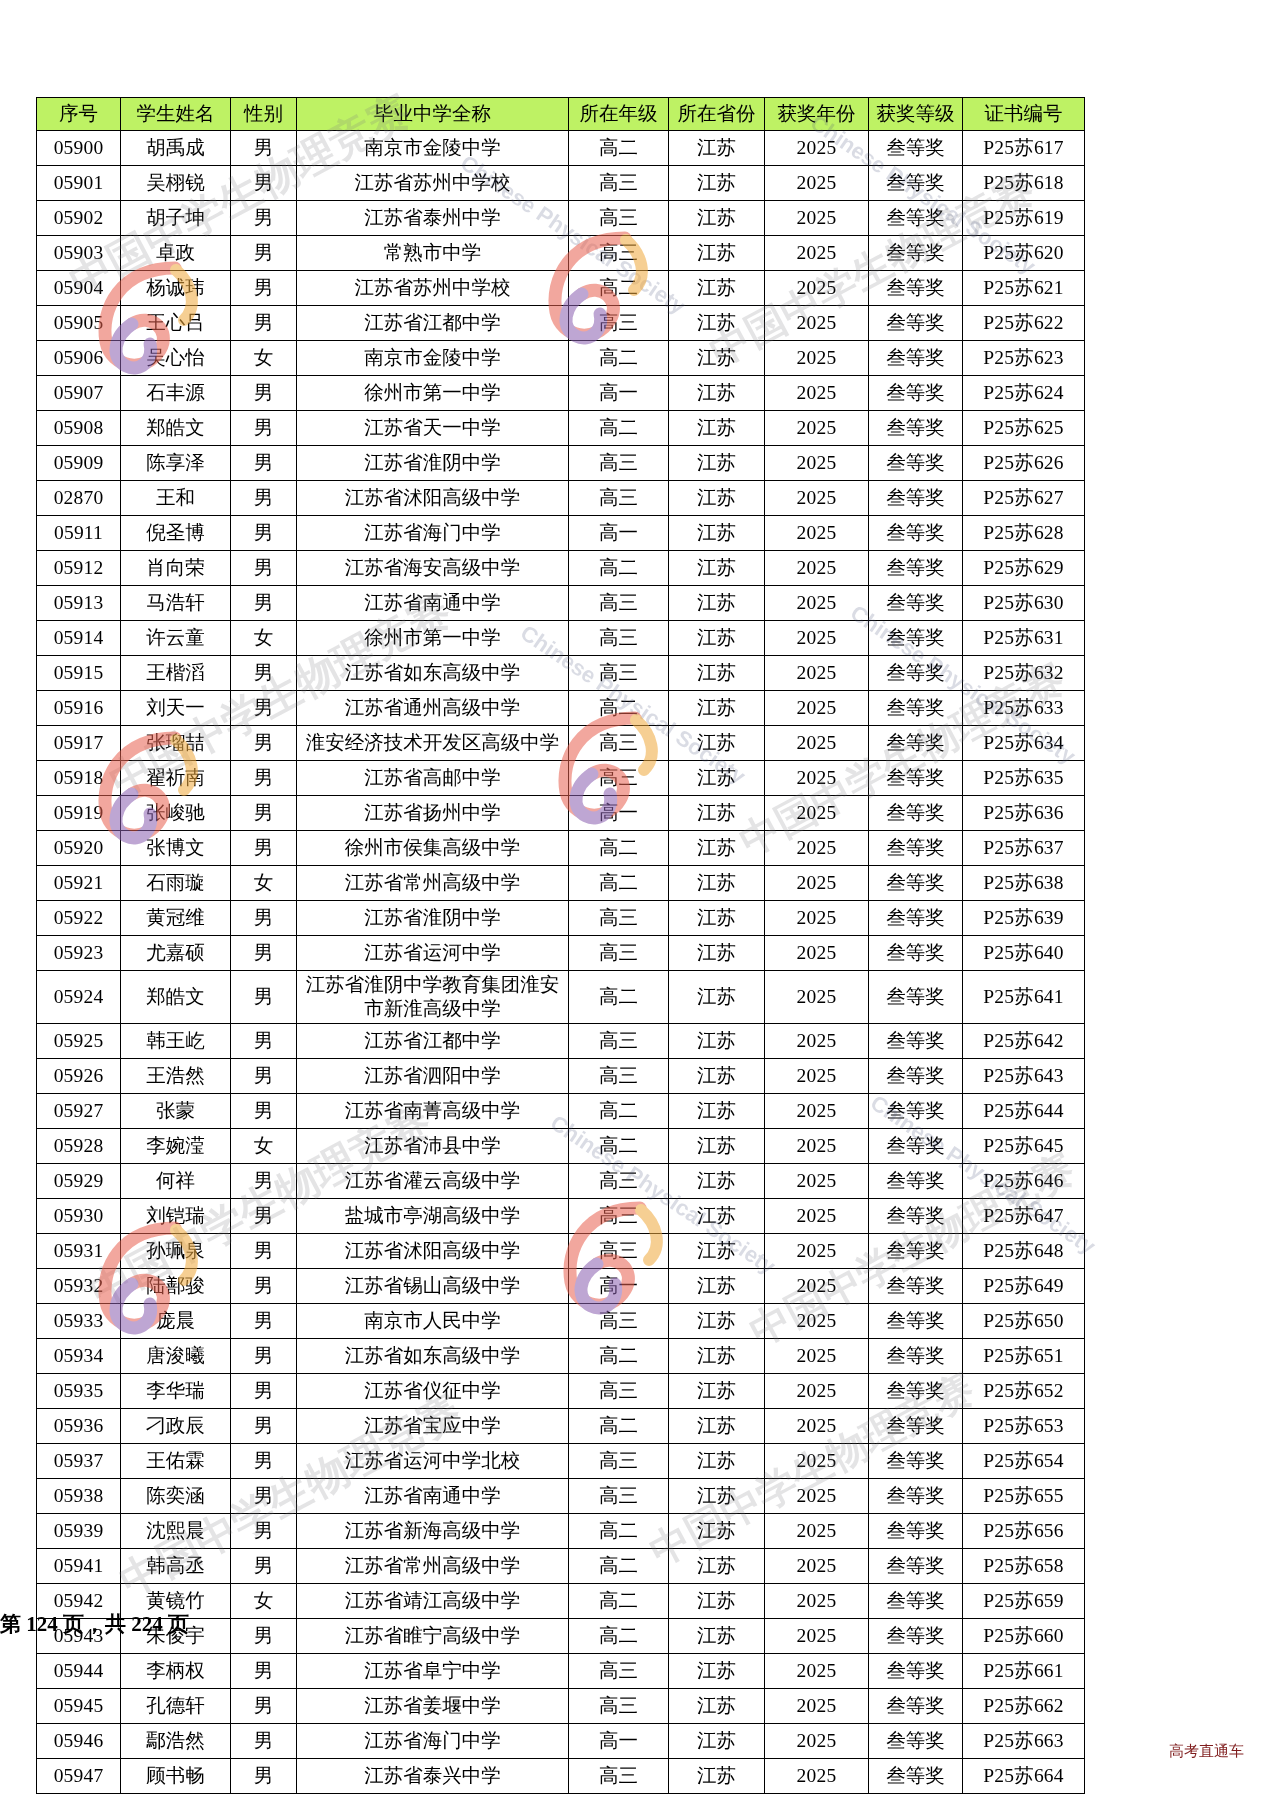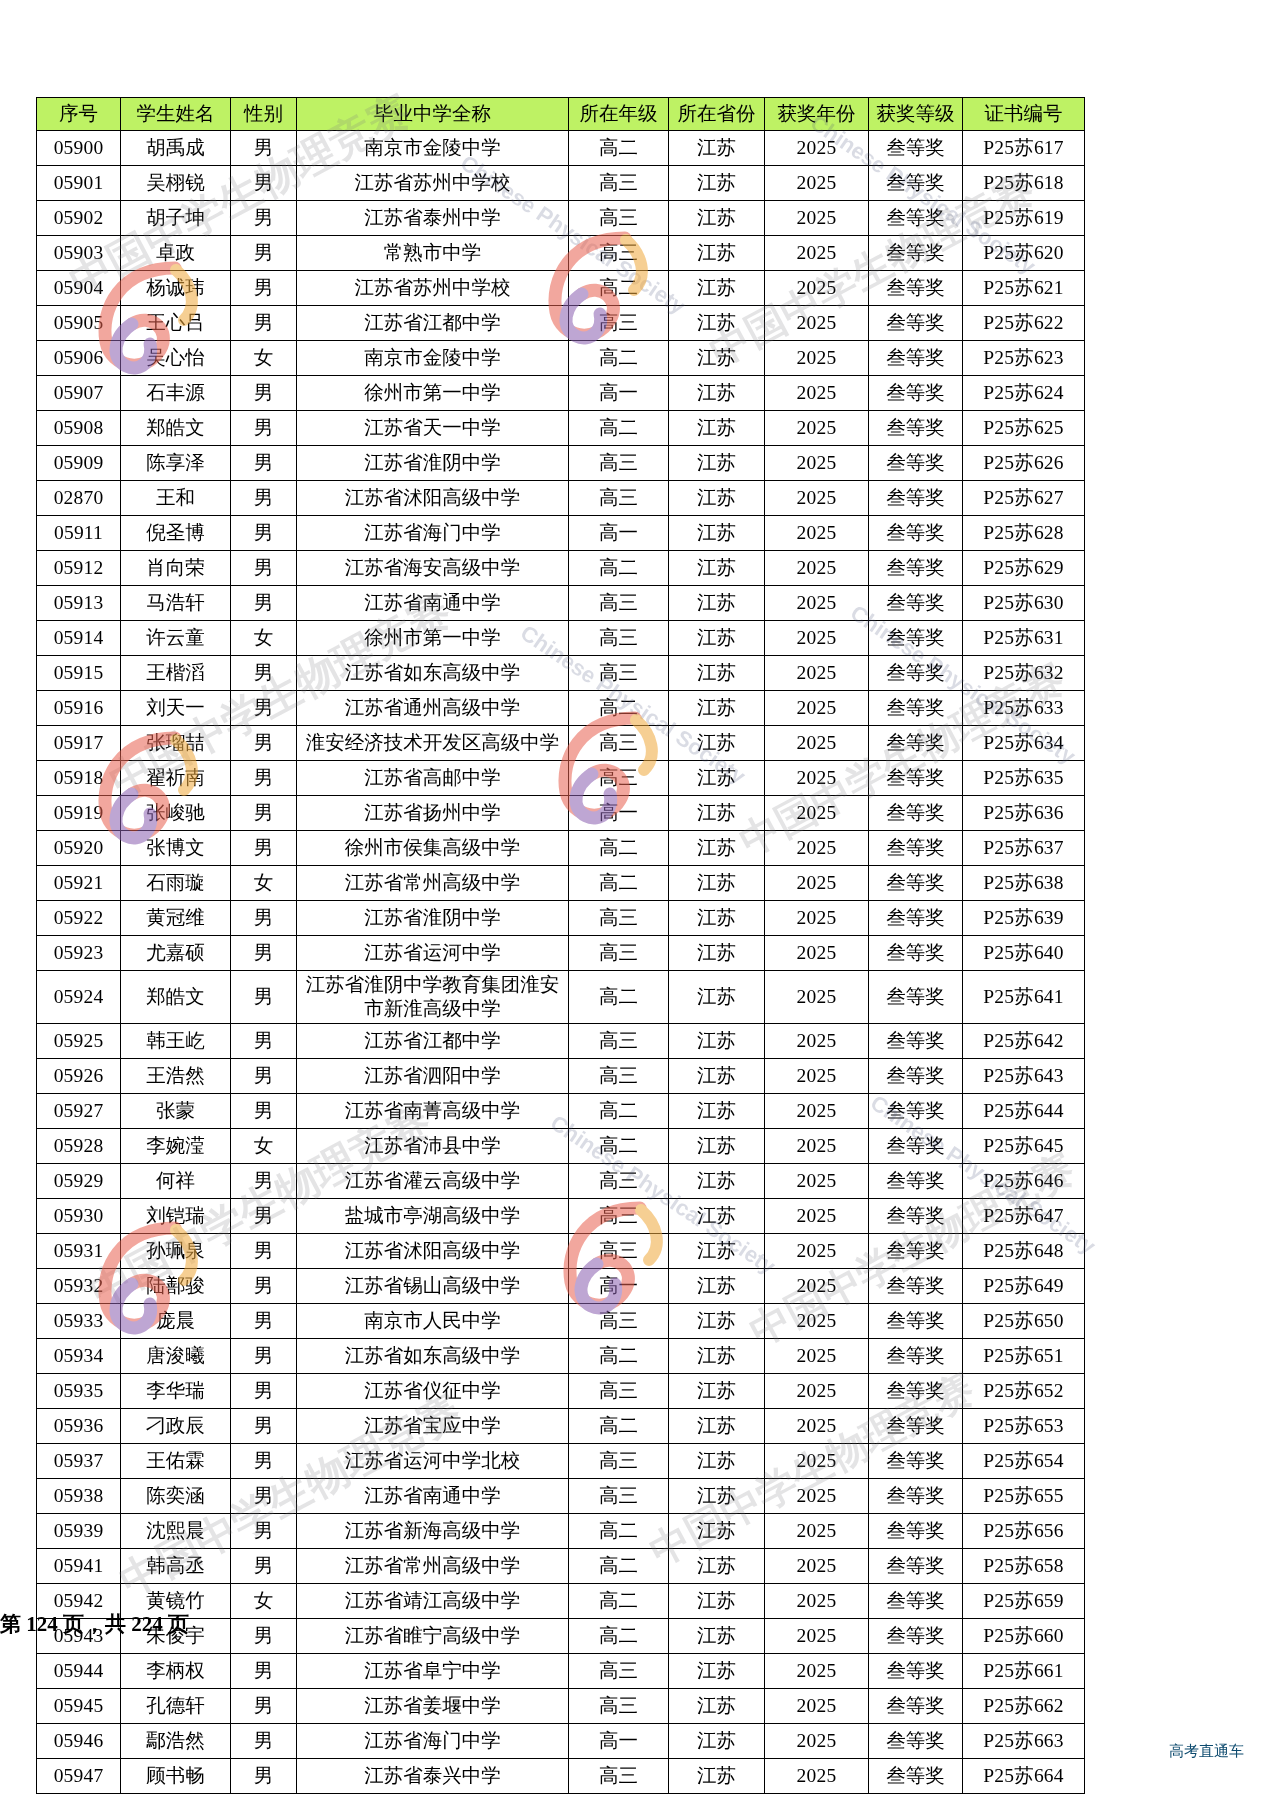--- a/index.html
+++ b/index.html
@@ -105,21 +105,21 @@
     font-weight: bold;
     font-family: "Liberation Serif", "DejaVu Serif", serif;
     color: #000;
     z-index: 4;
   }
   .brand-mark {
     position: absolute;
     right: 36px;
     top: 1742px;
     font-size: 15px;
-    color: #0c4a6e;
+    color: #7f1d1d;
     font-family: "Liberation Sans", sans-serif;
     z-index: 4;
   }
 </style>
 </head>
 <body>
 
 <div class="wm-layer">
 
   <div class="wm-text grey" style="left:60px; top:260px; font-size:42px; transform:rotate(-28deg);">中国中学生物理竞赛</div>

